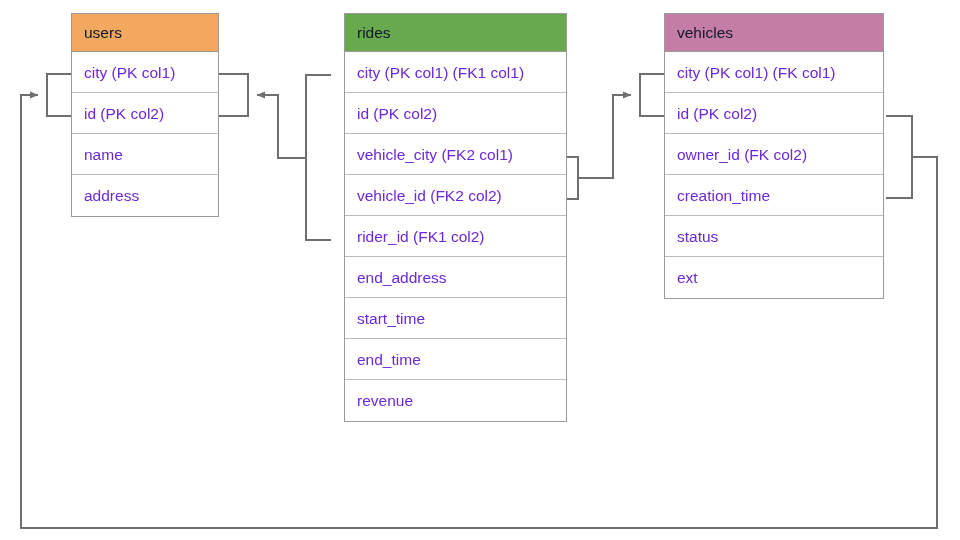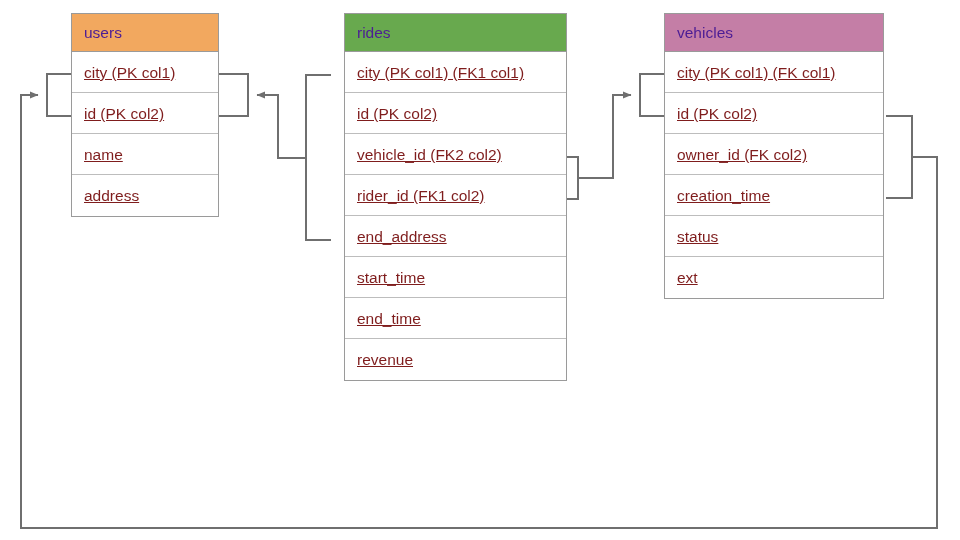--- a/index.html
+++ b/index.html
@@ -20,36 +20,35 @@
     box-sizing: border-box;
     border: 1px solid #9a9a9a;
     background: #ffffff;
   }
   .tbl-header {
     box-sizing: border-box;
     height: 38px;
     line-height: 38px;
     padding: 0 12px;
     font-size: 15.5px;
-    color: #4c1d95;
+    color: #0f172a;
     border-bottom: 1px solid #9a9a9a;
     white-space: nowrap;
     overflow: hidden;
   }
   .tbl-row {
     box-sizing: border-box;
     height: 41px;
     line-height: 41px;
     padding: 0 12px;
     font-size: 15.5px;
-    color: #7f1d1d;
+    color: #6d28d9;
     border-bottom: 1px solid #bdbdbd;
     white-space: nowrap;
     overflow: hidden;
-    text-decoration: underline;
   }
   .tbl-row:last-child {
     border-bottom: none;
   }
   #wires {
     position: absolute;
     left: 0;
     top: 0;
     width: 960px;
     height: 540px;
@@ -110,20 +109,21 @@
     <div class="tbl-row">city (PK col1)</div>
     <div class="tbl-row">id (PK col2)</div>
     <div class="tbl-row">name</div>
     <div class="tbl-row">address</div>
   </div>
 
   <div class="table-box" style="left:344px; top:13px; width:223px;">
     <div class="tbl-header" style="background:#68a94e;">rides</div>
     <div class="tbl-row">city (PK col1) (FK1 col1)</div>
     <div class="tbl-row">id (PK col2)</div>
+    <div class="tbl-row">vehicle_city (FK2 col1)</div>
     <div class="tbl-row">vehicle_id (FK2 col2)</div>
     <div class="tbl-row">rider_id (FK1 col2)</div>
     <div class="tbl-row">end_address</div>
     <div class="tbl-row">start_time</div>
     <div class="tbl-row">end_time</div>
     <div class="tbl-row">revenue</div>
   </div>
 
   <div class="table-box" style="left:664px; top:13px; width:220px;">
     <div class="tbl-header" style="background:#c47ea6;">vehicles</div>

